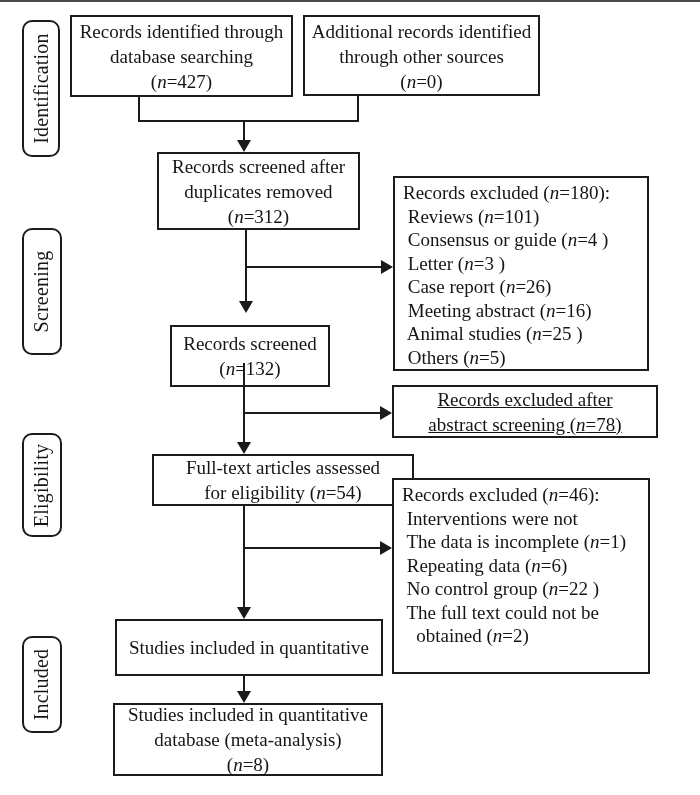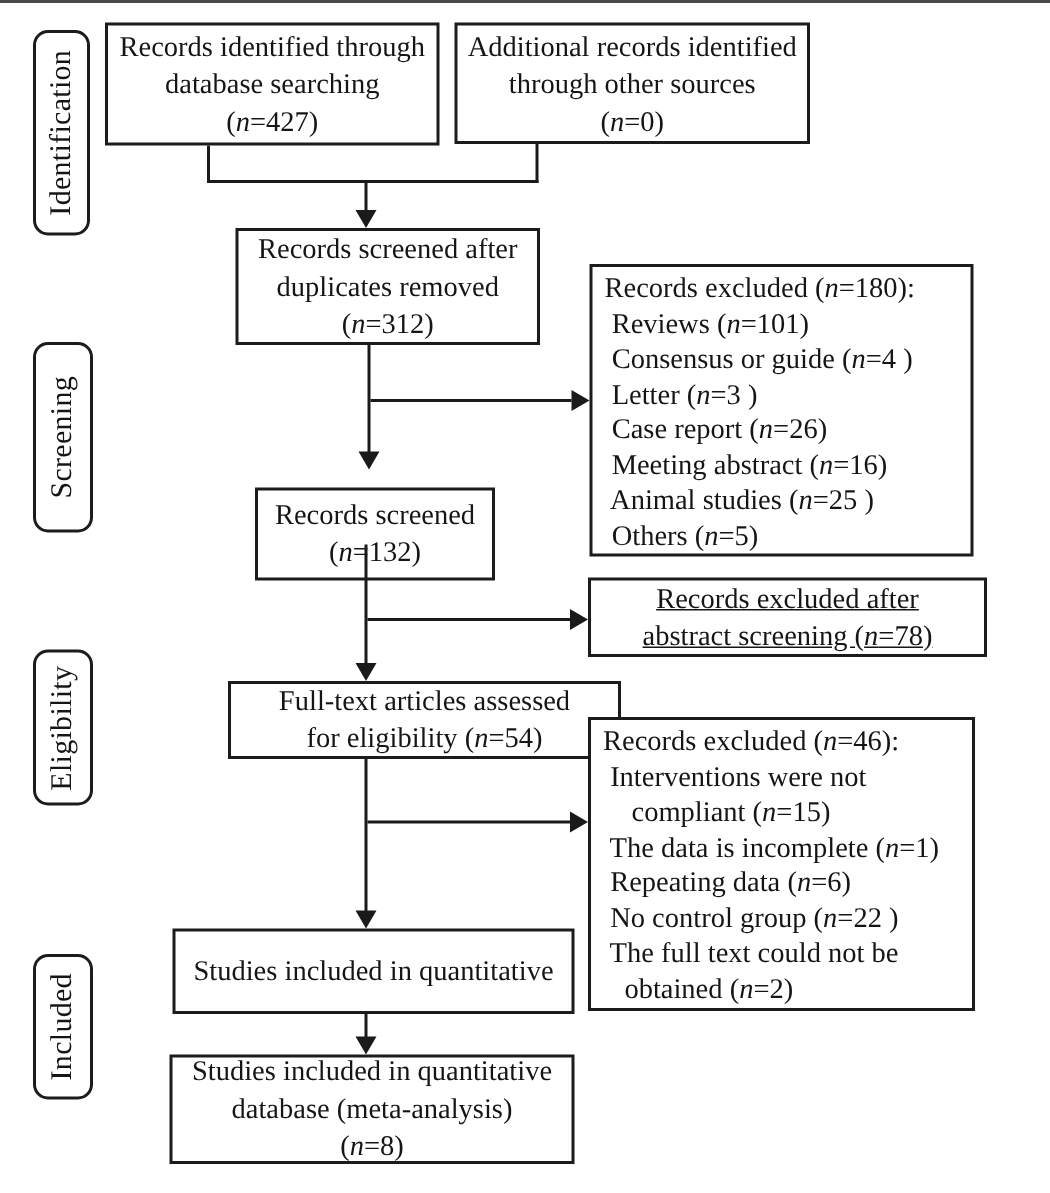--- a/index.html
+++ b/index.html
@@ -113,21 +113,20 @@
     </div>
 
   <div class="box center" style="left:116px;top:454px;width:262px;height:52px;margin-left:36px;">
       <div class="line">Full-text articles assessed</div>
       <div class="line">for eligibility (<i>n</i>=54)</div>
     </div>
 
   <div class="box list" style="left:392px;top:478px;width:258px;height:196px;">
       <div class="line">Records excluded (<i>n</i>=46):</div>
       <div class="line"> Interventions were not</div>
-      <div class="line">    compliant (<i>n</i>=15)</div>
       <div class="line"> The data is incomplete (<i>n</i>=1)</div>
       <div class="line"> Repeating data (<i>n</i>=6)</div>
       <div class="line"> No control group (<i>n</i>=22 )</div>
       <div class="line"> The full text could not be</div>
       <div class="line">   obtained (<i>n</i>=2)</div>
     </div>
 
   <div class="box center" style="left:115px;top:619px;width:268px;height:57px;">
       <div class="line">Studies included in quantitative</div>
     </div>

